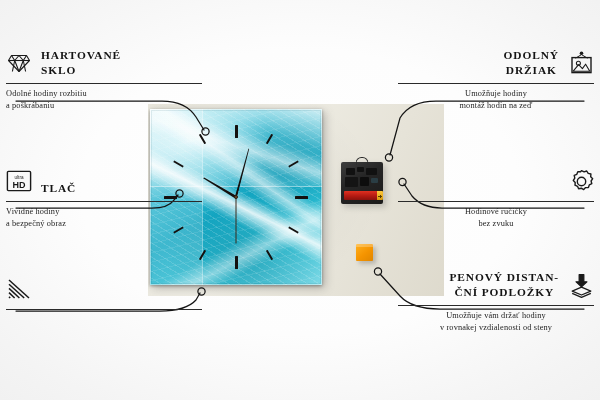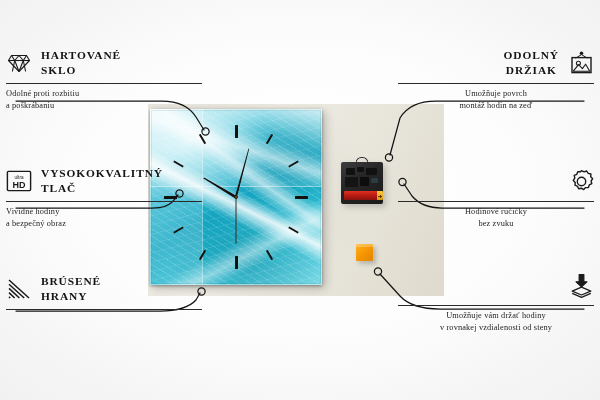--- a/index.html
+++ b/index.html
@@ -379,36 +379,36 @@
           </g>
         </svg>
       </span>
       <span class="f-title">
         <span>HARTOVANÉ</span><br>
         <span>SKLO</span>
       </span>
     </div>
     <div class="f-rule"></div>
     <div class="f-desc">
-      <span>Odolné proti rozbitiu</span><br>
+      <span>Odolné hodiny rozbitiu</span><br>
       <span>a poškrábaniu</span>
     </div>
   </div>
 
   <div class="feature left" id="feat-print">
     <div class="f-head">
       <span class="f-icon">
         <svg width="26" height="22" viewBox="0 0 26 22">
           <rect x="1.4" y="1.4" width="23.2" height="19.2" rx="1" fill="none" stroke="#1a1a1a" stroke-width="1.4"></rect>
           <text x="13" y="9.4" font-family="Liberation Sans, sans-serif" font-size="4.6" fill="#1a1a1a" text-anchor="middle">ultra</text>
           <text x="13" y="18" font-family="Liberation Sans, sans-serif" font-size="9" font-weight="bold" fill="#1a1a1a" text-anchor="middle">HD</text>
         </svg>
       </span>
       <span class="f-title">
-        <span>VYSOKOKVALITNÝ</span><br>
+        <br>
         <span>TLAČ</span>
       </span>
     </div>
     <div class="f-rule"></div>
     <div class="f-desc">
       <span>Vividné hodiny</span><br>
       <span>a bezpečný obraz</span>
     </div>
   </div>
 
@@ -418,24 +418,20 @@
         <svg width="24" height="22" viewBox="0 0 24 22">
           <g stroke="#1a1a1a" stroke-width="1.5" stroke-linecap="butt">
             <path d="M2 2 L22 20"></path>
             <path d="M2 6.2 L17.2 20"></path>
             <path d="M2 10.4 L12.4 20"></path>
             <path d="M2 14.6 L7.6 20"></path>
             <path d="M2 18.8 L3.2 20"></path>
           </g>
         </svg>
       </span>
-      <span class="f-title">
-        <span>BRÚSENÉ</span><br>
-        <span>HRANY</span>
-      </span>
     </div>
     <div class="f-rule"></div>
   </div>
 
   <div class="feature right" id="feat-mount">
     <div class="f-head">
       <span class="f-icon">
         <svg width="25" height="24" viewBox="0 0 25 24">
           <circle cx="12.5" cy="2.3" r="1.8" fill="#1a1a1a"></circle>
           <path d="M12.5 3.6 L6.5 7.2 M12.5 3.6 L18.5 7.2" stroke="#1a1a1a" stroke-width="1"></path>
@@ -444,21 +440,21 @@
           <path d="M4.2 20.2 L9.6 13.6 L13.4 17.6 L16.6 13.2 L20.8 20.2 Z" fill="none" stroke="#1a1a1a" stroke-width="1.1" stroke-linejoin="round"></path>
         </svg>
       </span>
       <span class="f-title">
         <span>ODOLNÝ</span><br>
         <span>DRŽIAK</span>
       </span>
     </div>
     <div class="f-rule"></div>
     <div class="f-desc">
-      <span>Umožňuje povrch</span><br>
+      <span>Umožňuje hodiny</span><br>
       <span>montáž hodin na zeď</span>
     </div>
   </div>
 
   <div class="feature right" id="feat-mech">
     <div class="f-head">
       <span class="f-icon">
         <svg width="25" height="25" viewBox="0 0 25 25">
           <g fill="none" stroke="#1a1a1a" stroke-width="1.4" stroke-linejoin="round">
             <path d="M12.5 1.6 l2.6 1.3 2.6-0.9 1.5 2.4 2.7 0.6 -0.2 2.8 2 1.9 -1.6 2.3 0.7 2.7 -2.5 1.2 -0.9 2.6 -2.8 0.1 -1.9 2 -2.4-1.4 -2.7 0.6 -1.1-2.5 -2.5-1.1 0.2-2.8 -1.9-2 1.5-2.3 -0.6-2.7 2.6-1.1 1-2.6 2.8 0z"></path>
@@ -478,20 +474,24 @@
     <div class="f-head">
       <span class="f-icon">
         <svg width="25" height="25" viewBox="0 0 25 25">
           <g fill="none" stroke="#1a1a1a" stroke-width="1.3" stroke-linejoin="round">
             <path d="M10.2 1.6 h4.6 v7.2 h3.1 l-5.4 5.1 -5.4-5.1 h3.1 z" fill="#1a1a1a"></path>
             <path d="M12.5 14.2 L21.8 18.1 L12.5 22 L3.2 18.1 Z"></path>
             <path d="M3.2 20.4 L12.5 24.3 L21.8 20.4"></path>
           </g>
         </svg>
       </span>
+      <span class="f-title">
+        <span>PENOVÝ DISTAN-</span><br>
+        <span>ČNÍ PODLOŽKY</span>
+      </span>
     </div>
     <div class="f-rule"></div>
     <div class="f-desc">
       <span>Umožňuje vám držať hodiny</span><br>
       <span>v rovnakej vzdialenosti od steny</span>
     </div>
   </div>
 
 </div>
 

